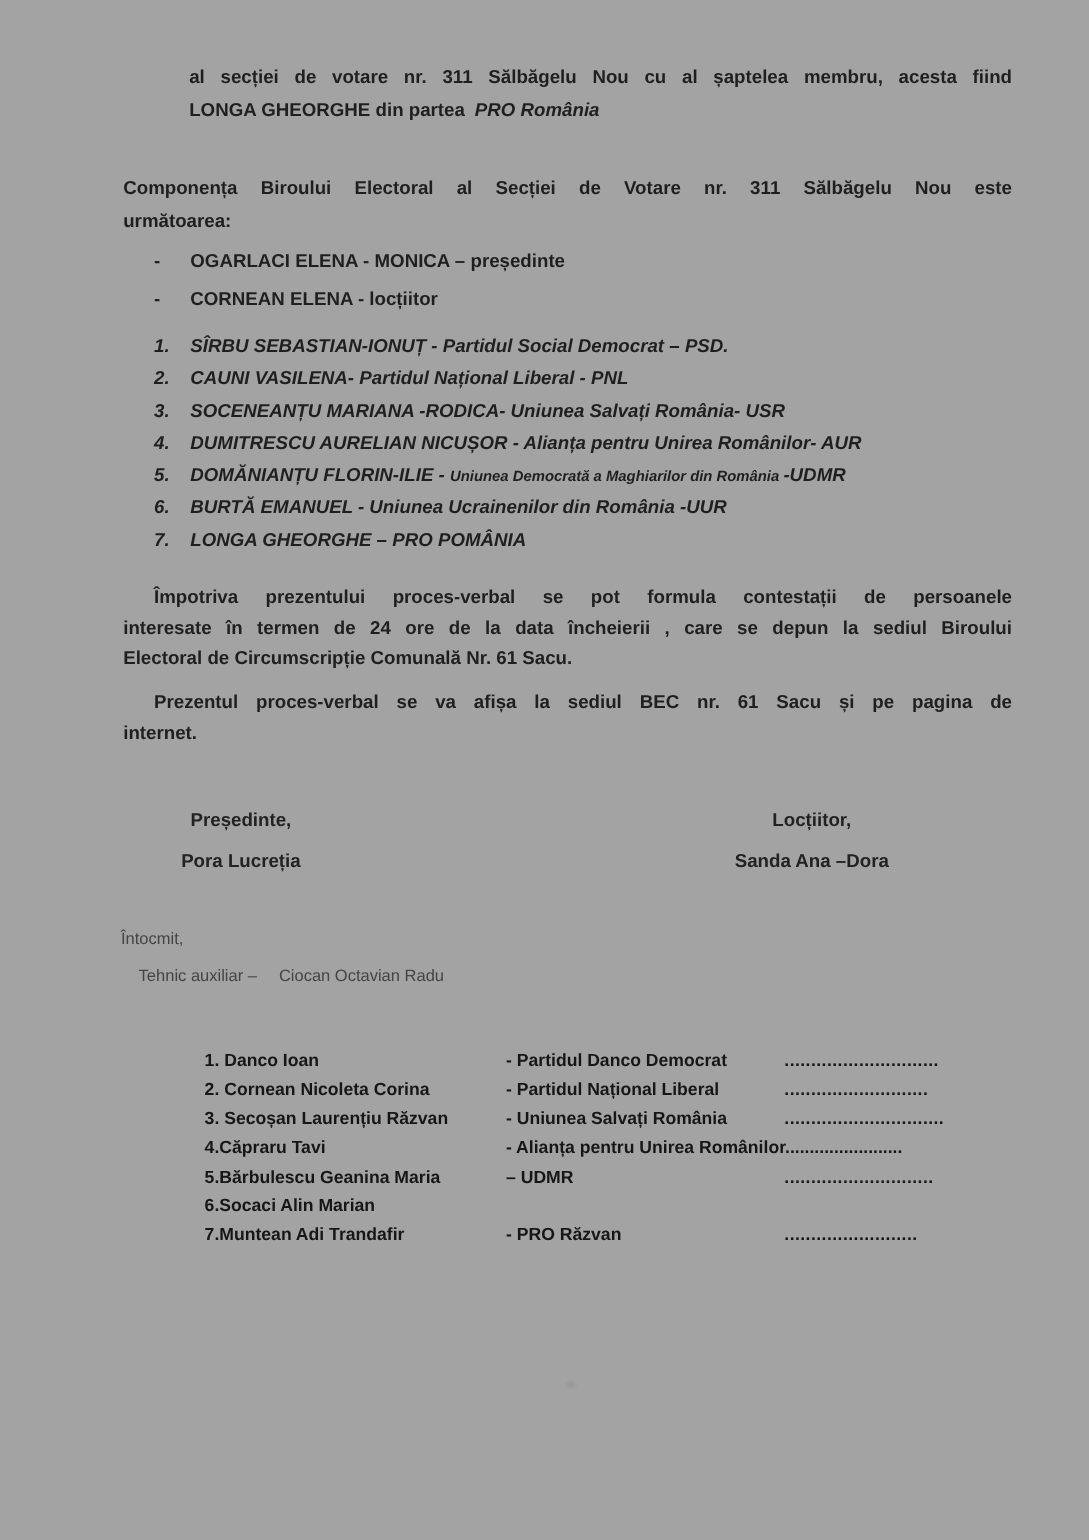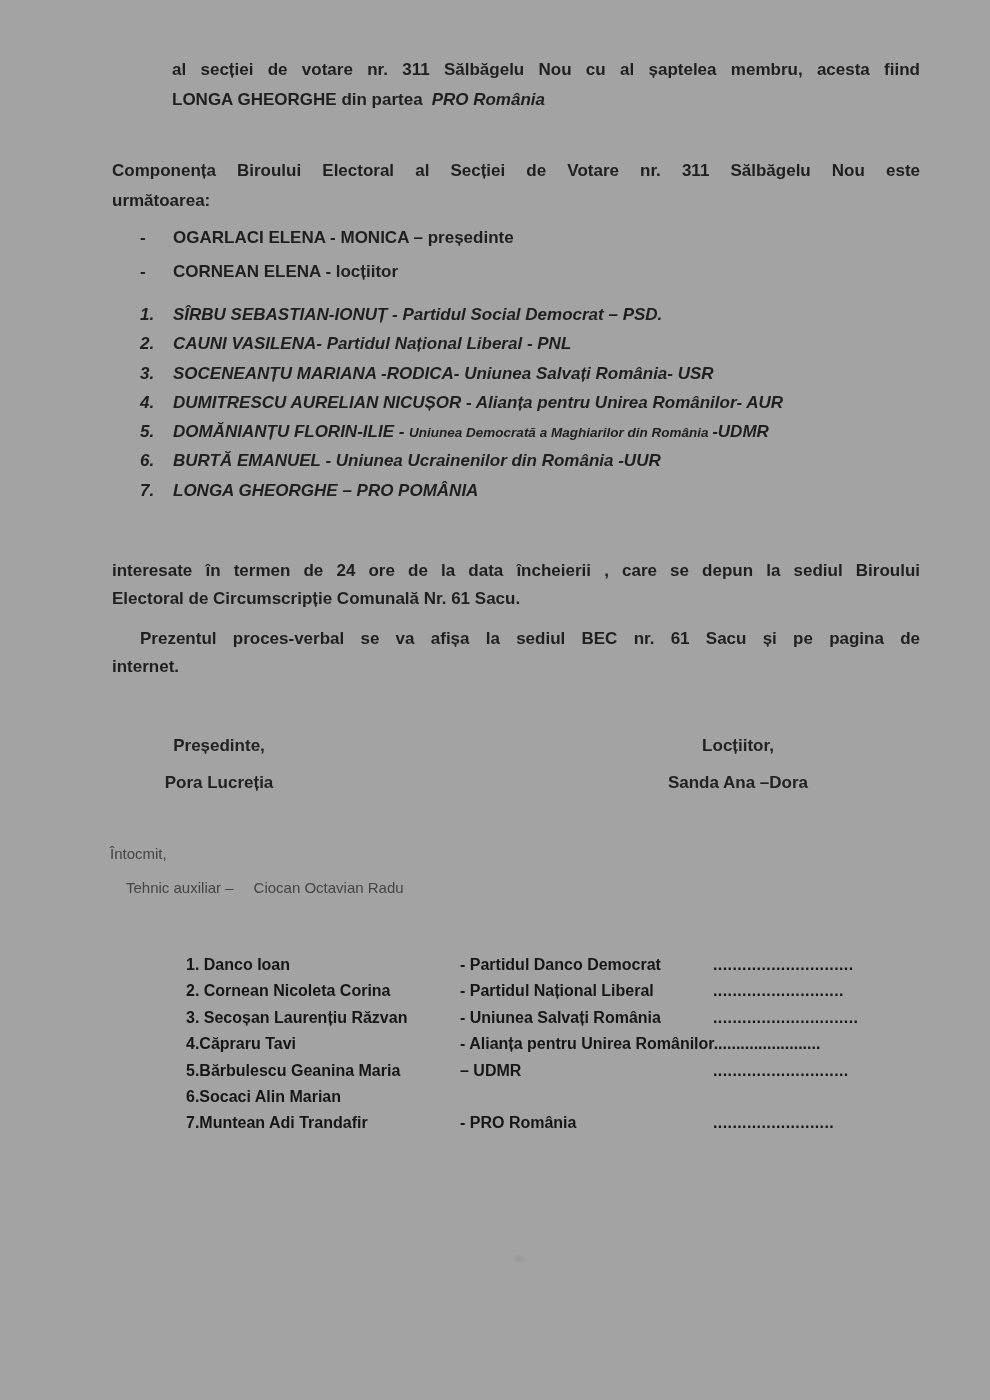--- a/index.html
+++ b/index.html
@@ -91,20 +91,21 @@
   <div class="abs members">
     <div class="member-row"><span class="member-num">1.</span><span>SÎRBU SEBASTIAN-IONUȚ - Partidul Social Democrat – PSD.</span><span class="member-small"></span><span></span></div>
     <div class="member-row"><span class="member-num">2.</span><span>CAUNI VASILENA- Partidul Național Liberal - PNL</span><span class="member-small"></span><span></span></div>
     <div class="member-row"><span class="member-num">3.</span><span>SOCENEANȚU MARIANA -RODICA- Uniunea Salvați România- USR</span><span class="member-small"></span><span></span></div>
     <div class="member-row"><span class="member-num">4.</span><span>DUMITRESCU AURELIAN NICUȘOR - Alianța pentru Unirea Românilor- AUR</span><span class="member-small"></span><span></span></div>
     <div class="member-row"><span class="member-num">5.</span><span>DOMĂNIANȚU FLORIN-ILIE - </span><span class="member-small">Uniunea Democrată a Maghiarilor din România </span><span>-UDMR</span></div>
     <div class="member-row"><span class="member-num">6.</span><span>BURTĂ EMANUEL - Uniunea Ucrainenilor din România -UUR</span><span class="member-small"></span><span></span></div>
     <div class="member-row"><span class="member-num">7.</span><span>LONGA GHEORGHE – PRO POMÂNIA</span><span class="member-small"></span><span></span></div>
   </div>
 
+  <div class="abs b just contest-l1">Împotriva prezentului proces-verbal se pot formula contestații de persoanele</div>
   <div class="abs b just contest-l2">interesate în termen de 24 ore de la data încheierii , care se depun la sediul Biroului</div>
   <div class="abs b contest-l3">Electoral de Circumscripție Comunală Nr. 61 Sacu.</div>
 
   <div class="abs b just notice-l1">Prezentul proces-verbal se va afișa la sediul BEC nr. 61 Sacu și pe pagina de</div>
   <div class="abs b notice-l2">internet.</div>
 
   <div class="abs sig sig-president-title">Președinte,</div>
   <div class="abs sig sig-president-name">Pora Lucreția</div>
   <div class="abs sig sig-deputy-title">Locțiitor,</div>
   <div class="abs sig sig-deputy-name">Sanda Ana –Dora</div>
@@ -112,18 +113,18 @@
   <div class="abs prepared prep-heading">Întocmit,</div>
   <div class="abs prepared prep-row"><span>Tehnic auxiliar –</span><span class="prep-name">Ciocan Octavian Radu</span></div>
 
   <div class="abs attendees">
     <div class="attendee-row"><span>1. Danco Ioan</span><span class="attendee-party">- Partidul Danco Democrat</span><span class="attendee-dots">.............................</span></div>
     <div class="attendee-row"><span>2. Cornean Nicoleta Corina</span><span class="attendee-party">- Partidul Național Liberal</span><span class="attendee-dots">...........................</span></div>
     <div class="attendee-row"><span>3. Secoșan Laurențiu Răzvan</span><span class="attendee-party">- Uniunea Salvați România</span><span class="attendee-dots">..............................</span></div>
     <div class="attendee-row"><span>4.Căpraru Tavi</span><span class="attendee-party">- Alianța pentru Unirea Românilor........................</span><span class="attendee-dots"></span></div>
     <div class="attendee-row"><span>5.Bărbulescu Geanina Maria</span><span class="attendee-party">– UDMR</span><span class="attendee-dots">............................</span></div>
     <div class="attendee-row"><span>6.Socaci Alin Marian</span><span class="attendee-dots"></span></div>
-    <div class="attendee-row"><span>7.Muntean Adi Trandafir</span><span class="attendee-party">- PRO România</span><span class="attendee-dots">.........................</span></div>
+    <div class="attendee-row"><span>7.Muntean Adi Trandafir</span><span class="attendee-party">- PRO Răzvan</span><span class="attendee-dots">.........................</span></div>
   </div>
 
   <div class="abs smudge"></div>
 
 </div>
 
 </body></html>

